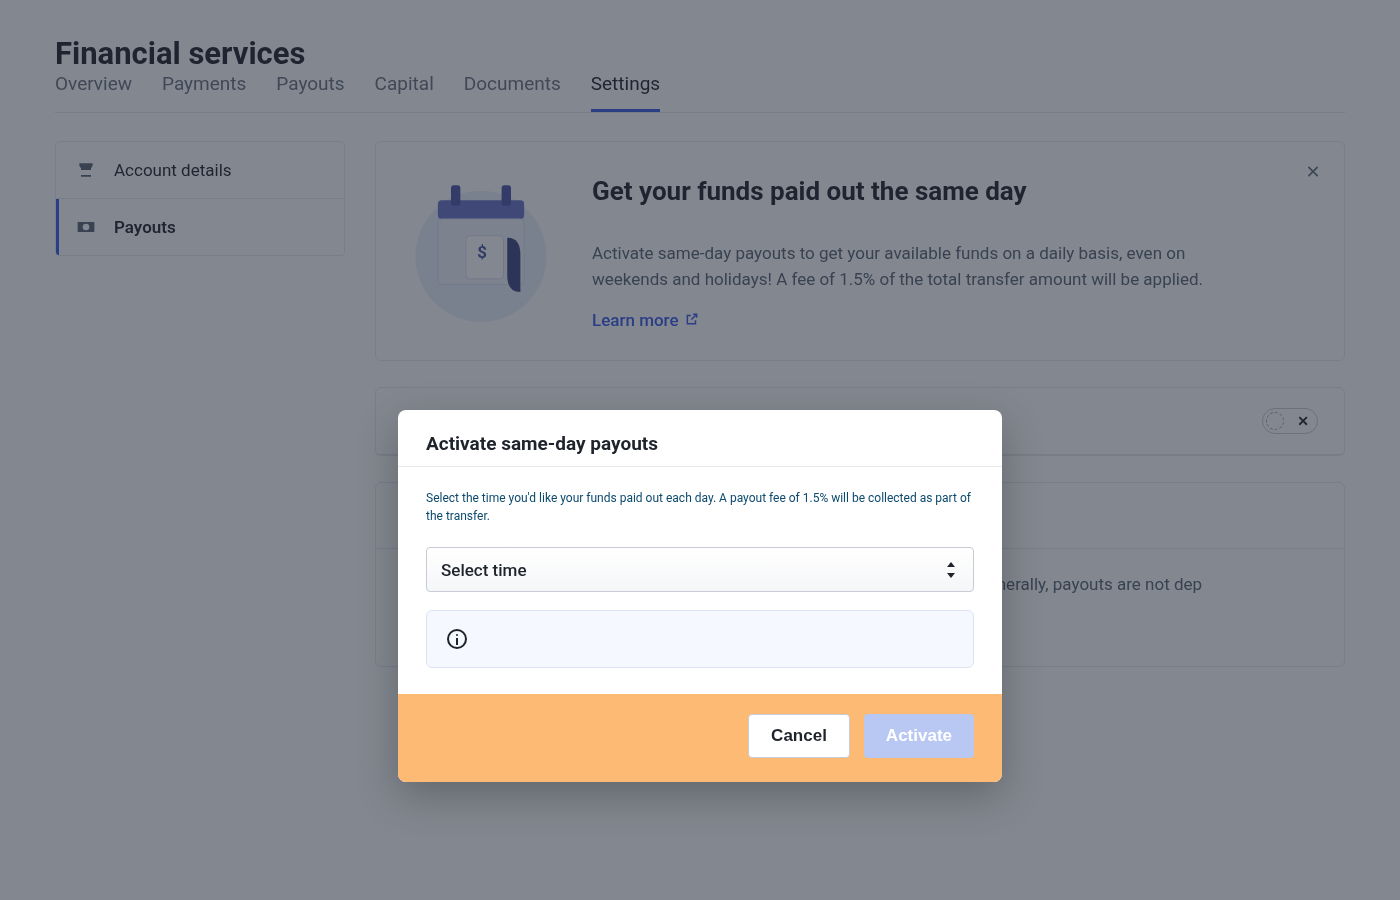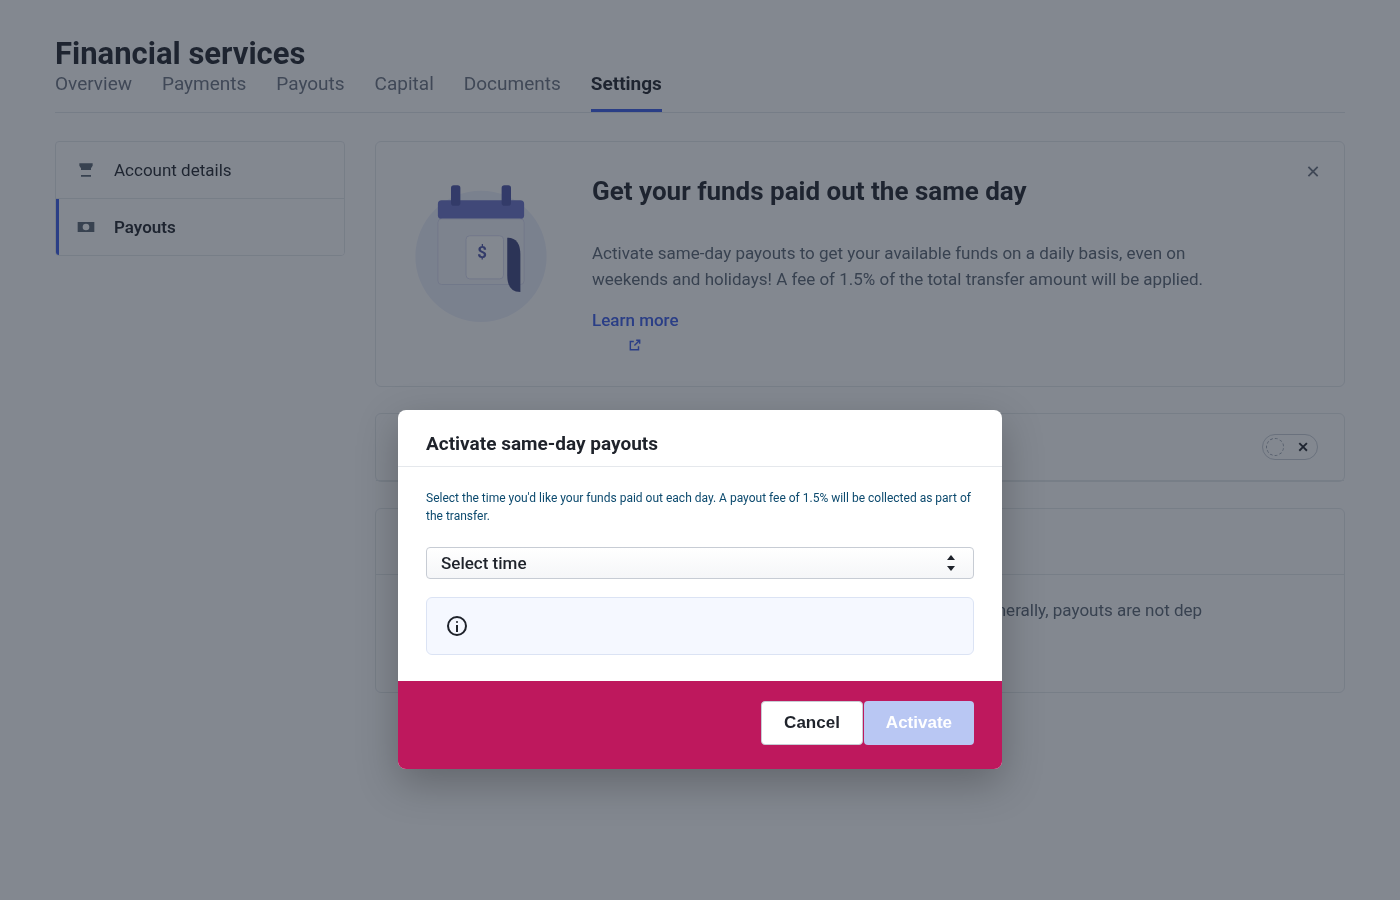--- a/index.html
+++ b/index.html
@@ -1,60 +1,60 @@
 <!DOCTYPE html>
 <html><head>
 <meta charset="utf-8">
 <style>
   * { box-sizing: border-box; margin: 0; padding: 0; }
   html, body { width: 1400px; height: 900px; overflow: hidden; font-family: -apple-system, BlinkMacSystemFont, "Segoe UI", Roboto, sans-serif; background: #ffffff; color: #1f232b; }
   .page { position: relative; width: 1400px; height: 900px; padding: 35px 55px 0 55px; }
   .page-title { font-size: 31px; font-weight: 700; color: #1f232b; }
   .tabs { display: flex; gap: 30px; border-bottom: 1px solid #e3e6ea; }
   .tab { font-size: 19px; color: #6b7280; padding: 0 0 14px 0; cursor: pointer; border-bottom: 3px solid transparent; }
-  .tab.active { color: #1f232b; font-weight: 700; border-bottom: 3px solid #3b5be8; }
+  .tab.active { color: #1f232b; font-weight: 400; border-bottom: 3px solid #3b5be8; }
   .content { display: flex; gap: 30px; padding-top: 28px; }
   .sidebar { width: 290px; flex-shrink: 0; border: 1px solid #e5e8ec; border-radius: 4px; background: #fff; overflow: hidden; align-self: flex-start; text-align: right; }
   .side-item { display: flex; align-items: center; gap: 18px; padding: 18px 20px; font-size: 17px; color: #1f232b; cursor: pointer; border-bottom: 1px solid #e5e8ec; }
   .side-item:last-child { border-bottom: none; }
   .side-item.active { border-left: 3px solid #3b5be8; background: #fff; font-weight: 600; padding-left: 17px; }
   .side-icon { width: 20px; height: 20px; display: flex; align-items: center; justify-content: center; fill: #5a6472; }
   .main { flex: 1; display: flex; flex-direction: column; gap: 26px; }
   .banner { position: relative; display: flex; gap: 36px; padding: 30px 40px 30px 30px; border: 1px solid #e5e8ec; border-radius: 6px; background: #fff; }
   .banner-illustration { width: 150px; height: 150px; flex-shrink: 0; }
   .banner-body { flex: 1; padding-top: 4px; }
   .banner-title { font-size: 26px; font-weight: 700; color: #1f232b; margin-bottom: 12px; }
   .banner-text { font-size: 17px; line-height: 1.5; color: #5a6472; max-width: 640px; margin-bottom: 18px; margin-top: 35px; }
-  .banner-link { font-size: 17px; color: #3b5be8; font-weight: 500; cursor: pointer; display: inline-flex; align-items: center; gap: 6px; flex-direction: column; }
+  .banner-link { font-size: 17px; color: #3b5be8; font-weight: 500; cursor: pointer; display: inline-flex; align-items: center; gap: 6px; }
   .banner-close { position: absolute; top: 18px; right: 20px; width: 22px; height: 22px; cursor: pointer; color: #6b7280; display:flex; align-items:center; justify-content:center; font-size:18px; }
   .section { border: 1px solid #e5e8ec; border-radius: 6px; background: #fff; }
   .section-head { display: flex; align-items: center; justify-content: space-between; padding: 20px 26px; border-bottom: 1px solid #e5e8ec; }
   .section-title { font-size: 22px; font-weight: 700; color: #1f232b; }
   .section-body { padding: 22px 26px 30px 26px; font-size: 17px; color: #5a6472; line-height: 1.55; }
   .section-link { color: #3b5be8; font-weight: 500; cursor: pointer; display:inline-block; margin-top:12px;}
   .toggle { width: 56px; height: 26px; border: 1px solid #c7ccd4; border-radius: 999px; background: #fff; position: relative; display:flex; align-items:center; }
   .toggle .knob { position:absolute; left:3px; width:18px; height:18px; border-radius:50%; border:1px dashed #9aa2af; }
   .toggle .x { position:absolute; right:8px; font-size:14px; color:#1f232b; font-weight:700; }
 
   .overlay { position: absolute; inset: 0; background: rgba(30, 38, 52, 0.55); display: flex; align-items: flex-start; justify-content: center; padding-top: 410px; }
   .modal { width: 604px; background: #fff; border-radius: 8px; box-shadow: 0 14px 40px rgba(0,0,0,0.25); overflow: hidden; }
   .modal-head { padding: 22px 28px 11px 28px; border-bottom: 1px solid #e5e8ec; }
   .modal-title { font-size: 19px; font-weight: 700; }
   .modal-body { padding: 22px 28px 26px 28px; }
   .modal-text { font-size: 12px; line-height: 1.5; color: #0c4a6e; margin-bottom: 22px; }
-  .select { width: 100%; height: 32px; border: 1px solid #c7ccd4; border-radius: 4px; background: linear-gradient(#ffffff, #f5f6f8); display: flex; align-items: center; justify-content: space-between; padding: 0 14px; font-size: 17px; cursor: pointer; color:#1f232b; font-weight:500; }
+  .select { width: 100%; height: 45px; border: 1px solid #c7ccd4; border-radius: 4px; background: linear-gradient(#ffffff, #f5f6f8); display: flex; align-items: center; justify-content: space-between; padding: 0 14px; font-size: 17px; cursor: pointer; color:#1f232b; font-weight:500; }
   .select .caret { width: 12px; height: 18px; position: relative; }
   .select .caret::before, .select .caret::after { content:""; position:absolute; left:0; width:0; height:0; border-left:4px solid transparent; border-right:4px solid transparent; }
   .select .caret::before { top:1px; border-bottom:5px solid #1f232b; }
   .select .caret::after { bottom:1px; border-top:5px solid #1f232b; }
   .info-box { margin-top: 18px; padding: 18px 20px; border: 1px solid #dbe3f4; background: #f5f8ff; border-radius: 6px; display:flex; align-items:center; gap:14px; font-size:17px; color:#1f232b; }
   .info-icon { width:20px; height:20px; border:2px solid #1f232b; border-radius:50%; position:relative; flex-shrink:0;}
   .info-icon::before { content:""; position:absolute; top:3px; left:50%; transform:translateX(-50%); width:2px; height:2px; background:#1f232b; border-radius:50%; }
   .info-icon::after { content:""; position:absolute; top:7px; left:50%; transform:translateX(-50%); width:2px; height:7px; background:#1f232b; }
-  .modal-foot { padding: 20px 28px 24px 28px; background: #be185d; display: flex; justify-content: flex-end; gap: 1px; }
+  .modal-foot { padding: 20px 28px 24px 28px; background: #fdba74; display: flex; justify-content: flex-end; gap: 14px; }
   .btn { height: 44px; padding: 0 22px; border-radius: 4px; font-size: 17px; font-weight: 600; cursor: pointer; display:flex; align-items:center; }
   .btn-secondary { background:#fff; border:1px solid #c7ccd4; color:#1f232b; }
   .btn-primary-disabled { background:#b9c7f3; color:#fff; border:none; }
 </style>
 </head>
 <body>
 
 <div class="page">
 
   <h1 class="page-title">Financial services</h1>

